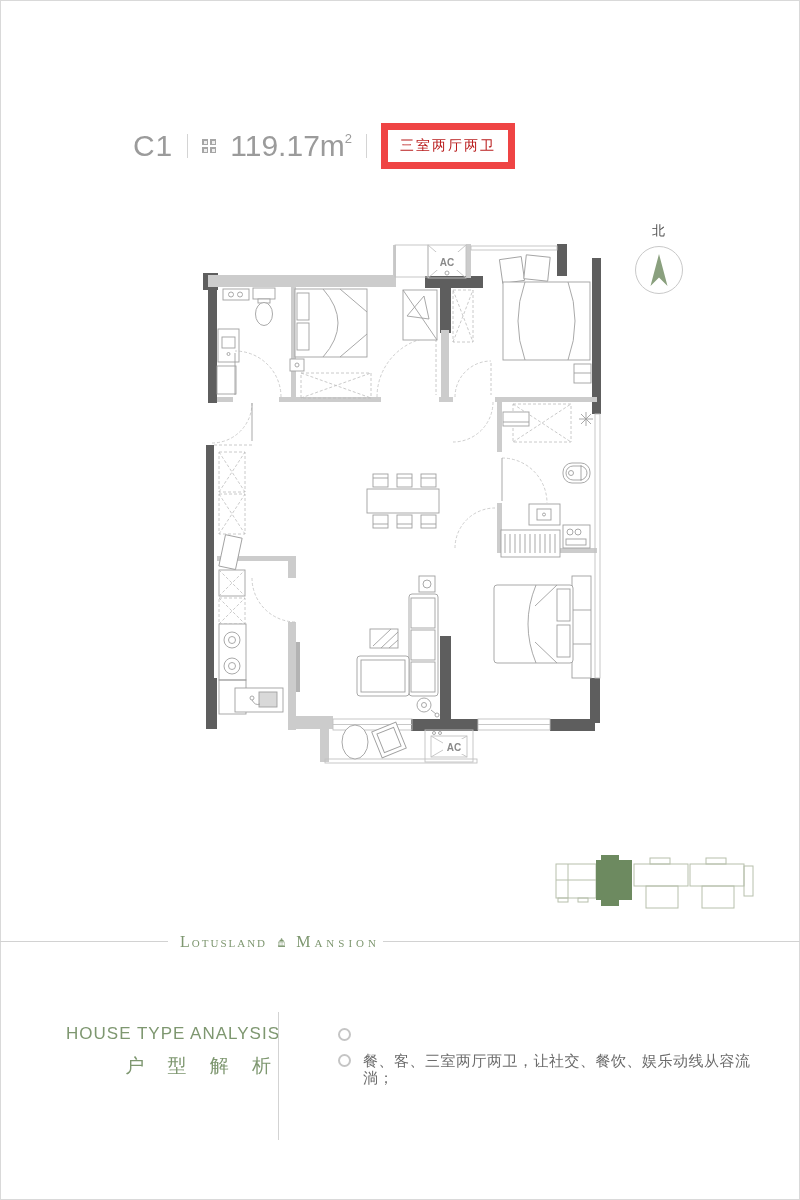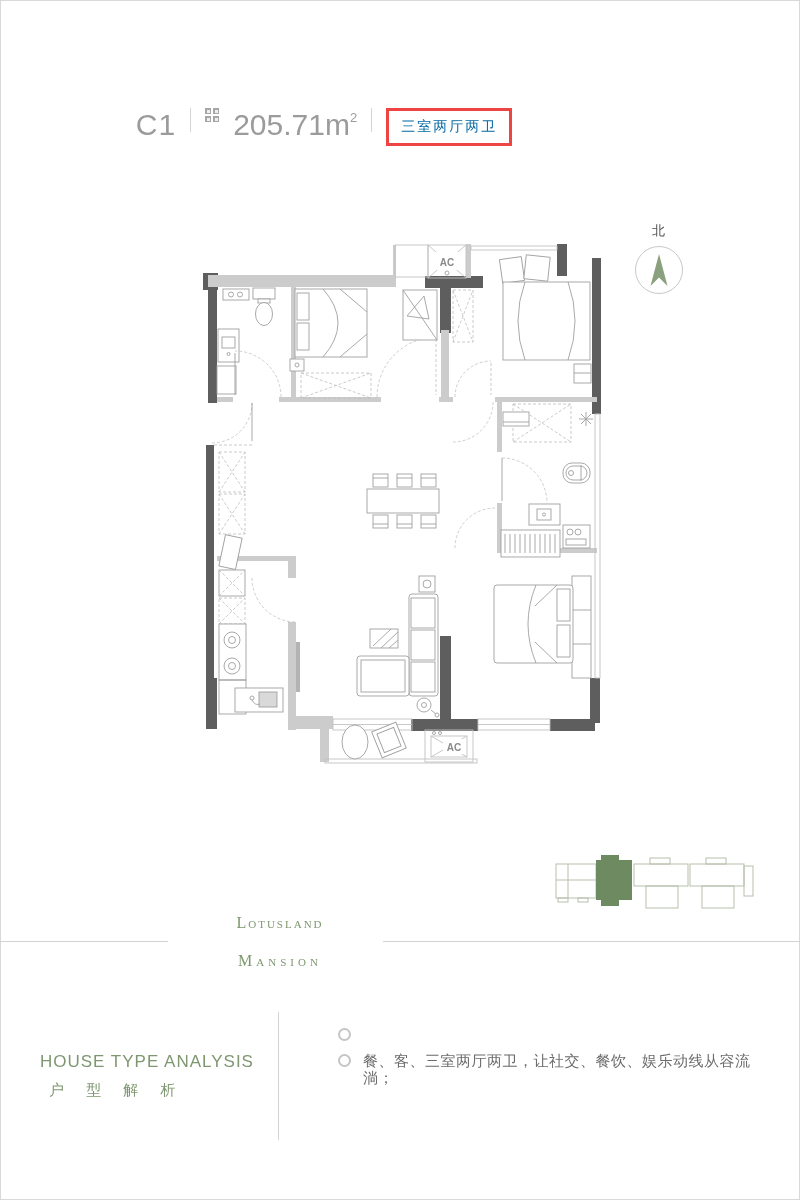--- a/index.html
+++ b/index.html
@@ -3,54 +3,54 @@
 <meta charset="utf-8">
 <style>
   html,body{margin:0;padding:0;}
   body{
     width:800px;height:1200px;position:relative;background:#ffffff;
     font-family:"Liberation Sans", sans-serif;overflow:hidden;
   }
   .frame{position:absolute;inset:0;border:1px solid #d9d9d9;pointer-events:none;}
 
   
-  .hdr{position:absolute;top:108px;left:0;width:648px;display:flex;justify-content:center;gap:14px;}
+  .hdr{position:absolute;top:123px;left:0;width:648px;display:flex;justify-content:center;align-items:center;gap:14px;}
   .hdr .unit{font-size:30px;color:#9b9b9b;letter-spacing:1px;}
   .hdr .vdiv{width:1px;height:24px;background:#d4d4d4;}
   .hdr .area{font-size:30px;color:#9b9b9b;display:flex;align-items:flex-start;}
   .hdr .area sup{font-size:13px;color:#9b9b9b;margin-top:2px;}
   .grid-icon{width:14px;height:14px;display:grid;grid-template-columns:6px 6px;grid-template-rows:6px 6px;gap:2px;}
   .grid-icon i{background:#a6a6a6;display:block;position:relative;}
   .grid-icon i::after{content:"";position:absolute;inset:1.5px;background:#efefef;}
-  .hdr .layoutbox{border:3px solid #ef4444;padding:7px 12px;font-size:14px;color:#0369a1;letter-spacing:2px;}
+  .hdr .layoutbox{border:7px solid #ef4444;padding:7px 12px;font-size:14px;color:#b91c1c;letter-spacing:2px;}
 
   
   .compass{position:absolute;left:632px;top:222px;width:54px;text-align:center;}
   .compass .n{font-size:13px;color:#4f4f4f;margin-bottom:6px;letter-spacing:1px;}
   .compass .circ{width:46px;height:46px;border:1px solid #c9c9c9;border-radius:50%;margin:0 auto;display:flex;align-items:center;justify-content:center;}
 
   
   .plan{position:absolute;left:195px;top:226px;}
 
   
   .site{position:absolute;left:548px;top:850px;}
 
   
   .logo-line{position:absolute;top:941px;height:1px;background:#d2d2d2;}
   .logo-line.l{left:0;width:168px;}
   .logo-line.r{left:383px;width:417px;}
-  .logo{position:absolute;left:180px;top:922px;width:200px;height:40px;display:flex;align-items:center;justify-content:center;gap:10px;flex-direction:column;}
+  .logo{position:absolute;left:180px;top:922px;width:200px;height:40px;display:flex;align-items:center;justify-content:center;gap:10px;}
   .logo .word{font-family:"Liberation Serif", serif;font-variant:small-caps;font-size:16px;color:#7e9770;}
   .logo .w1{letter-spacing:2px;}
   .logo .w2{letter-spacing:4px;text-align:right;}
 
   
-  .an-title{position:absolute;left:40px;top:1052px;width:240px;text-align:left;color:#7e9770;}
+  .an-title{position:absolute;left:40px;top:1024px;width:240px;text-align:right;color:#7e9770;}
   .an-title .en{font-size:17px;letter-spacing:1px;}
-  .an-title .cn{font-size:15px;letter-spacing:9px;margin-top:9px;padding-left:9px;}
+  .an-title .cn{font-size:19px;letter-spacing:9px;margin-top:9px;padding-left:9px;}
   .an-div{position:absolute;left:278px;top:1012px;width:1px;height:128px;background:#d3d3d3;}
   .bullets{position:absolute;left:338px;top:1026px;width:440px;}
   .bullets .row{display:flex;align-items:flex-start;margin-bottom:11px;}
   .bullets .ring{flex:0 0 auto;width:9px;height:9px;border:2px solid #c5c5c5;border-radius:50%;margin:2px 12px 0 0;}
   .bullets .txt{font-size:15px;color:#6b6b6b;letter-spacing:0.5px;line-height:17px;}
 
   
   .fn{fill:#ffffff;stroke:#9f9f9f;stroke-width:0.9;}
   .ln{fill:none;stroke:#9f9f9f;stroke-width:0.9;}
   .dsh{fill:none;stroke:#bcbcbc;stroke-width:0.8;stroke-dasharray:3 2;}
@@ -65,21 +65,21 @@
 <div class="hdr">
   <div class="unit">C1</div>
   <div class="vdiv"></div>
   <div class="grid-icon">
       <i></i>
       <i></i>
       <i></i>
       <i></i>
     </div>
   <div class="area">
-    <span>205.71m</span>
+    <span>119.17m</span>
       <sup>2</sup>
   </div>
   <div class="vdiv"></div>
   <div class="layoutbox">三室两厅两卫</div>
 </div>
 
 <div class="compass">
   <div class="n">北</div>
   <div class="circ">
     <svg width="46" height="46" viewBox="0 0 46 46">

